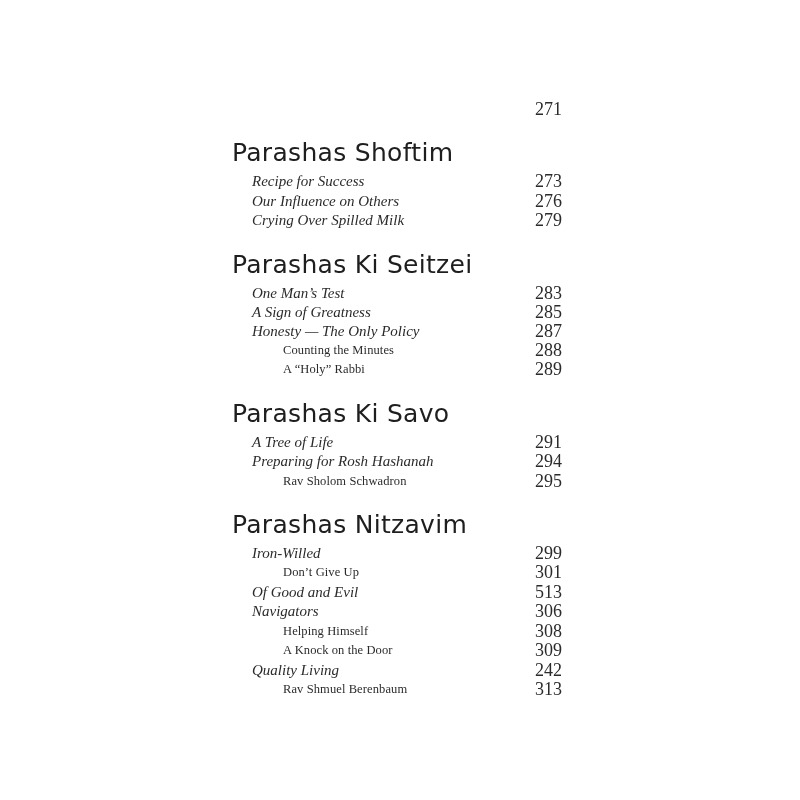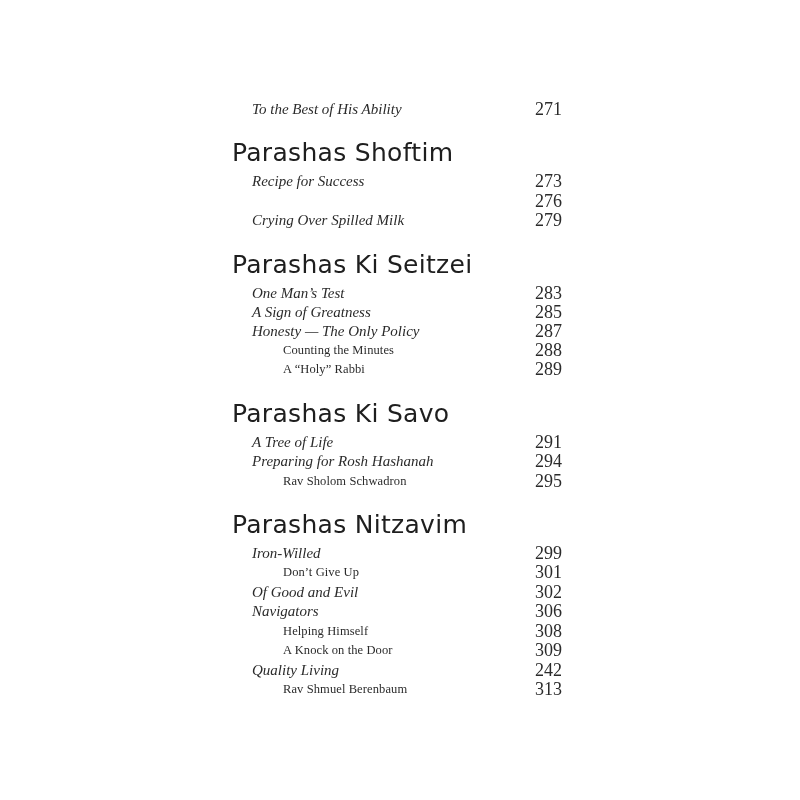--- a/index.html
+++ b/index.html
@@ -39,30 +39,30 @@
       line-height: 24px;
       white-space: nowrap;
     }
   </style>
 </head>
 <body>
 
 <div class="page">
 
   <div class="row" style="top:99px">
-    <span class="title">To the Best of His Ability</span>
     <span class="pg">271</span>
   </div>
 
   <div class="heading" style="top:141px">Parashas Shoftim</div>
   <div class="row" style="top:171px">
     <span class="title">Recipe for Success</span>
     <span class="pg">273</span>
   </div>
   <div class="row" style="top:191px">
+    <span class="title">Our Influence on Others</span>
     <span class="pg">276</span>
   </div>
   <div class="row" style="top:210px">
     <span class="title">Crying Over Spilled Milk</span>
     <span class="pg">279</span>
   </div>
 
   <div class="heading" style="top:253px">Parashas Ki Seitzei</div>
   <div class="row" style="top:283px">
     <span class="title">One Man’s Test</span>
@@ -103,21 +103,21 @@
   <div class="row" style="top:543px">
     <span class="title">Iron-Willed</span>
     <span class="pg">299</span>
   </div>
   <div class="row sub" style="top:562px">
     <span class="title">Don’t Give Up</span>
     <span class="pg">301</span>
   </div>
   <div class="row" style="top:582px">
     <span class="title">Of Good and Evil</span>
-    <span class="pg">302</span>
+    <span class="pg">513</span>
   </div>
   <div class="row" style="top:601px">
     <span class="title">Navigators</span>
     <span class="pg">306</span>
   </div>
   <div class="row sub" style="top:621px">
     <span class="title">Helping Himself</span>
     <span class="pg">308</span>
   </div>
   <div class="row sub" style="top:640px">

